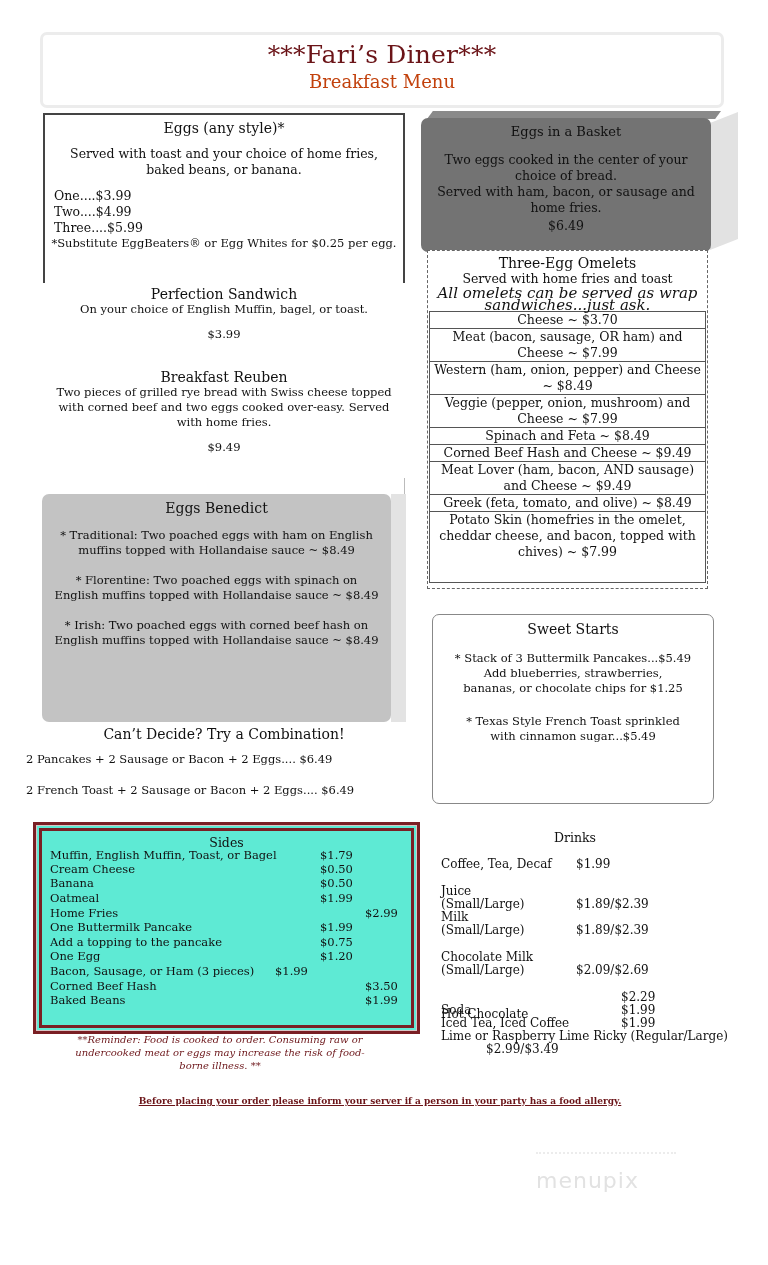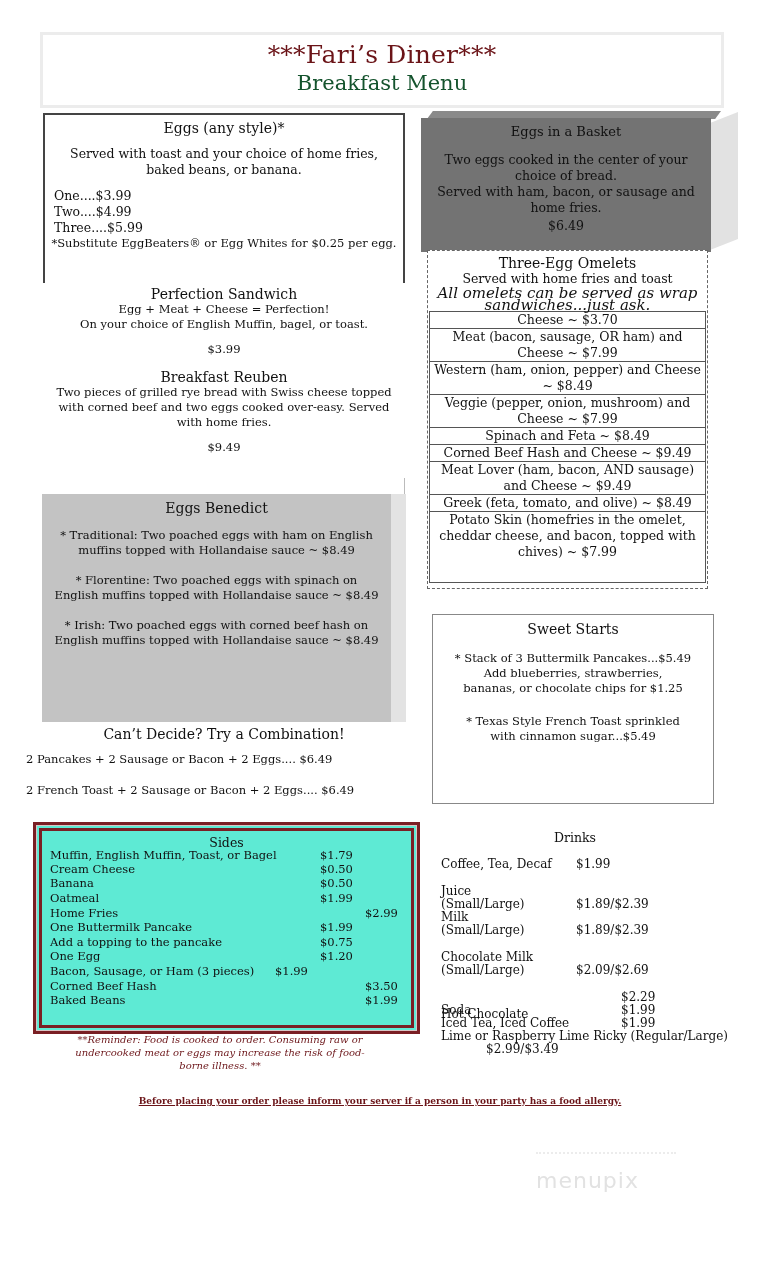--- a/index.html
+++ b/index.html
@@ -2,28 +2,28 @@
 <html><head>
 <meta charset="utf-8">
 <style>
   html, body { margin: 0; padding: 0; }
   body {
     width: 768px; height: 1265px; position: relative;
     background: #ffffff; overflow: hidden;
     font-family: "DejaVu Serif", serif; color: #111;
   }
   .abs { position: absolute; }
-  .center { text-align: center; }
+  .center { text-align: center; border-radius: 7px; }
   
   .header {
     left: 40px; top: 32px; width: 684px; height: 76px;
     background: #fff; border: 3px solid #ececec; box-sizing: border-box;
   }
   .title { font-size: 25px; color: #6b1418; margin-top: 5px; letter-spacing: 0.2px; }
-  .subtitle { font-size: 21px; color: #14532d; margin-top: 2px; }
+  .subtitle { font-size: 18px; color: #c2410c; margin-top: 2px; }
   .f13 { font-size: 12.5px; line-height: 16px; }
   .f12 { font-size: 11.5px; line-height: 15px; }
   .h { font-size: 14px; }
   
   .eggs-box {
     left: 43px; top: 113px; width: 362px; height: 170px;
     border-top: 2px solid #444; border-left: 2px solid #444; border-right: 2px solid #444;
     box-sizing: border-box; background: #fff;
   }
   
@@ -90,21 +90,20 @@
 <div class="abs basket-shadow-right"></div>
 <div class="abs basket center">
   <div class="f13" style="margin-top:6px;font-size:13px;">Eggs in a Basket</div>
   <div class="f13" style="margin:12px 14px 0;">Two eggs cooked in the center of your choice of bread.</div>
   <div class="f13" style="margin:0 14px;">Served with ham, bacon, or sausage and home fries.</div>
   <div class="f13" style="margin-top:2px;">$6.49</div>
 </div>
 
 <div class="abs center" style="left:43px;top:286px;width:362px;">
   <div class="h">Perfection Sandwich</div>
-  <div class="f12">Egg + Meat + Cheese = Perfection!</div>
   <div class="f12">On your choice of English Muffin, bagel, or toast.</div>
   <div class="f12" style="margin-top:10px;">$3.99</div>
 </div>
 
 <div class="abs center" style="left:53px;top:369px;width:342px;">
   <div class="h">Breakfast Reuben</div>
   <div class="f12">Two pieces of grilled rye bread with Swiss cheese  topped with corned beef and two eggs cooked over-easy.  Served with home fries.</div>
   <div class="f12" style="margin-top:10px;">$9.49</div>
 </div>
 <div class="abs" style="left:404px;top:478px;width:1px;height:16px;background:#bbb;"></div>

